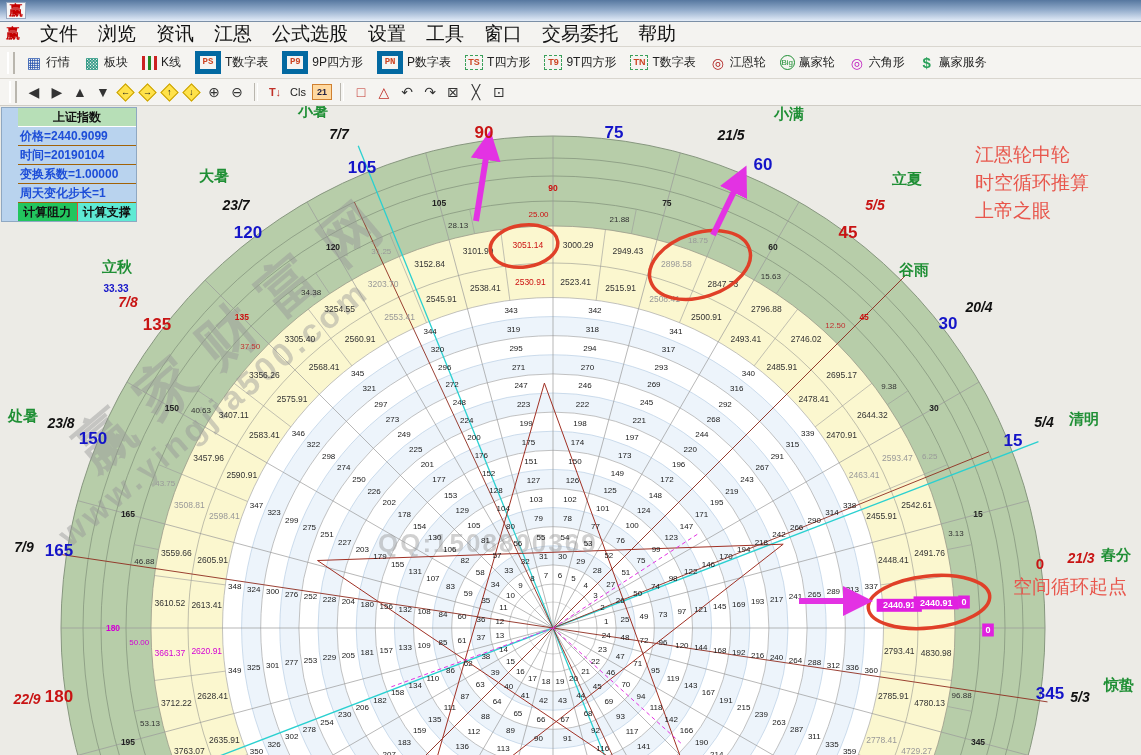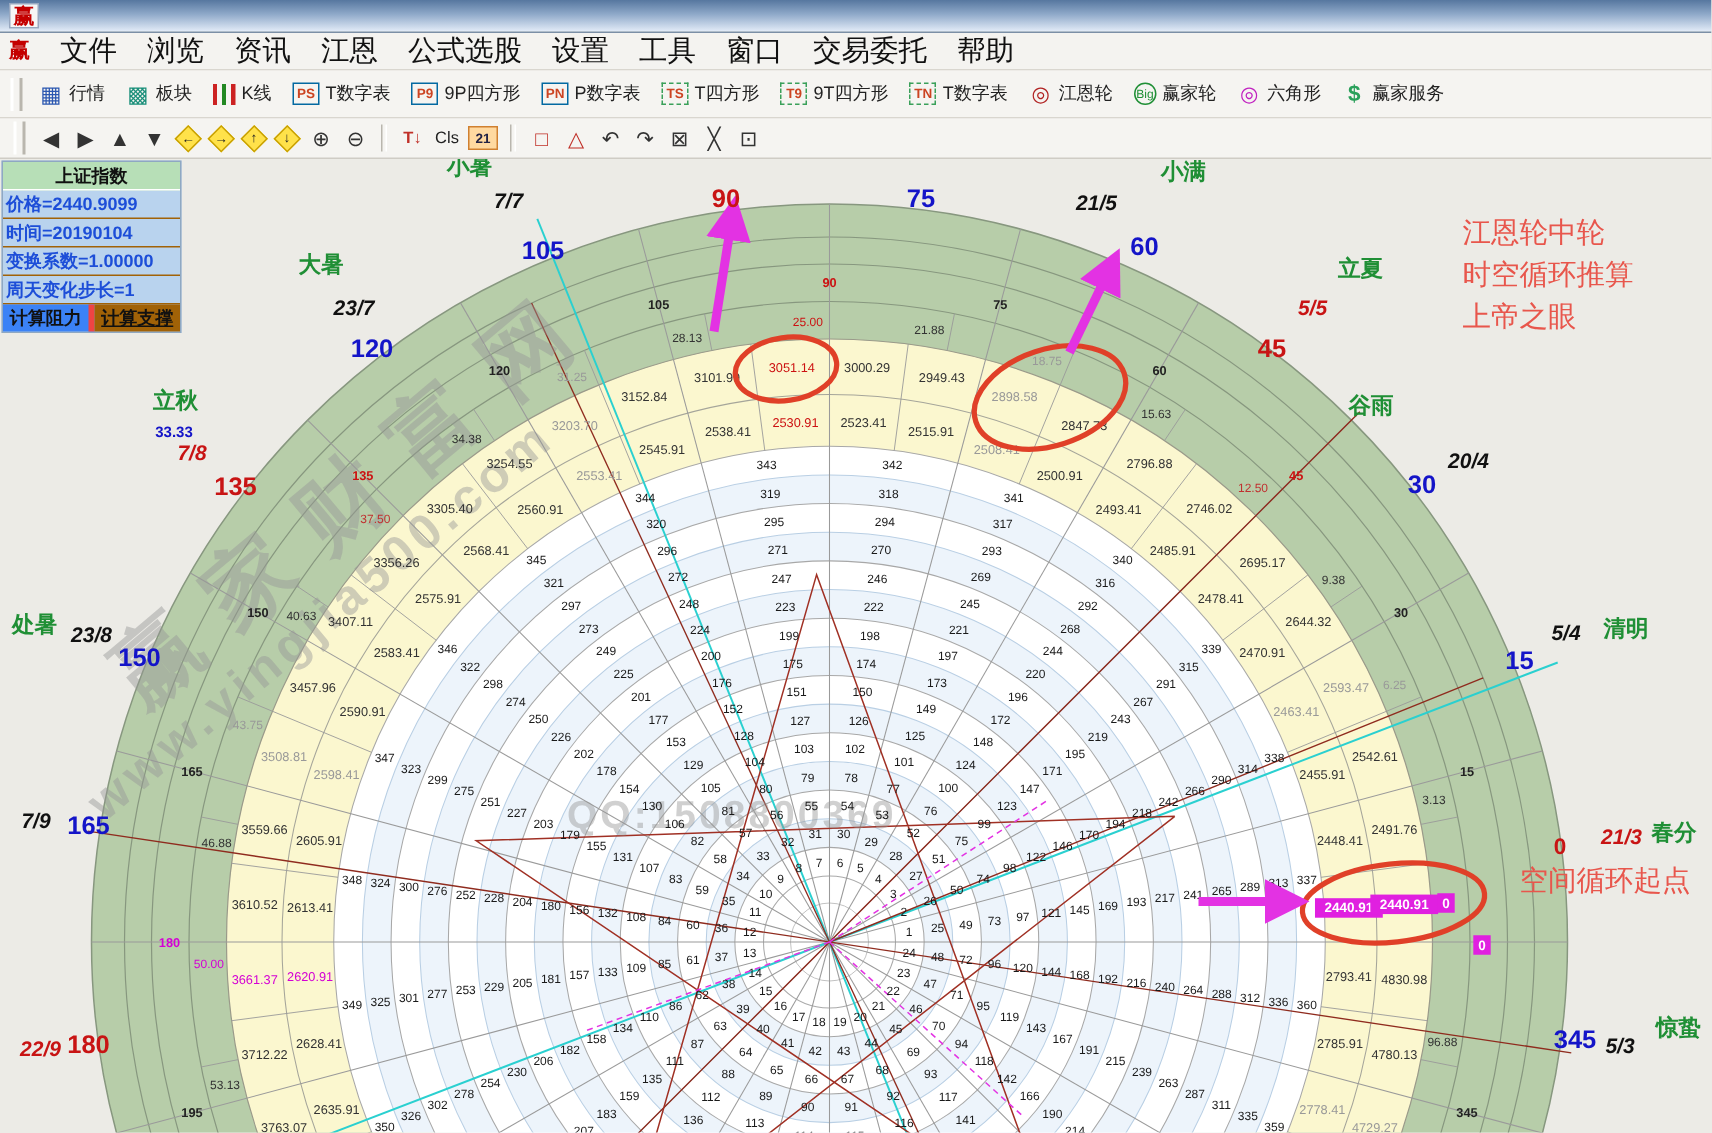--- a/index.html
+++ b/index.html
@@ -16,21 +16,21 @@
   .toolbar1{height:31px;background:#f5f4f1;display:flex;align-items:center;gap:2px;
     padding-left:4px;border-bottom:1px solid #d9d6cf;}
   .grip{width:4px;height:22px;border-left:2px solid #fff;border-right:2px solid #b9b6ae;margin:0 3px;}
   .tb-item{display:flex;align-items:center;gap:4px;font-size:12px;color:#222;padding:2px 6px;}
   .ic{display:inline-flex;align-items:center;justify-content:center;width:16px;height:15px;font-size:13px;}
   .ic-grid{color:#2b57b0;font-size:15px;}
   .ic-blocks{color:#1a8f7a;font-size:15px;}
   .ic-candle{width:15px;height:14px;background:
     repeating-linear-gradient(90deg,#c22 0 3px,transparent 3px 6px,#282 6px 9px,transparent 9px 12px,#c22 12px 15px);}
   .badge{font-size:9px;font-weight:bold;color:#c42;width:16px;height:13px;line-height:13px;text-align:center;}
-  .badge.p{border:1px solid #0369a1;}
+  .badge.p{border:5px solid #0369a1;font-family:Liberation Mono, monospace;}
   .badge.t{border:1px dashed #3aa05a;}
   .wheel-ic{font-size:14px;font-weight:bold;}
   .wheel-red{color:#b02020;}
   .wheel-green{color:#1f8f35;font-size:8px;border:1px solid #1f8f35;border-radius:50%;
     width:13px;height:13px;line-height:13px;text-align:center;font-weight:normal;}
   .wheel-mag{color:#c020c0;}
   .ic-dollar{color:#2aa05a;font-weight:bold;font-size:15px;}
   .toolbar2{height:26px;background:#f5f4f1;display:flex;align-items:center;gap:5px;
     padding-left:6px;border-bottom:1px solid #cfccc5;}
   .tb2-btn{display:inline-flex;align-items:center;justify-content:center;min-width:18px;height:19px;
@@ -40,29 +40,29 @@
   .tb2-btn.ticon{font-size:11px;color:#c03028;font-weight:bold;}
   .tb2-btn.cal{font-size:9px;font-weight:bold;color:#224;background:#ffd9a0;border:1px solid #d08030;
     width:15px;height:14px;}
   .dmd{display:inline-flex;width:11px;height:11px;background:#ffe24a;border:1px solid #c8a002;
     transform:rotate(45deg);align-items:center;justify-content:center;margin:0 2px;}
   .dmd>span{transform:rotate(-45deg);font-size:9px;color:#222;font-weight:bold;line-height:1;}
   .sep2{width:2px;height:18px;border-left:1px solid #b9b6ae;border-right:1px solid #fff;margin:0 3px;}
   .chart-area{position:relative;width:1141px;height:652px;background:#ecebe6;overflow:hidden;}
   #wheel-svg{position:absolute;left:0;top:0;}
   .info-panel{position:absolute;left:1px;top:1px;width:118px;border:1px solid #8fa8c2;
-    background:#b9d3ee;font-size:12px;font-weight:bold;z-index:5;}
+    background:#b9d3ee;font-size:12px;font-weight:bold;z-index:5;padding-left:16px;}
   .info-panel .hdr{background:#b7dfb7;color:#111;text-align:center;height:18px;line-height:18px;
     border-bottom:1px solid #fff;}
   .info-panel .row{color:#1d4ed8;height:18px;line-height:18px;padding-left:2px;
     border-bottom:1px solid #a16207;white-space:nowrap;overflow:hidden;}
   .info-panel .btns{display:flex;}
   .info-panel .btn{flex:1;height:18px;line-height:18px;text-align:center;color:#111;
-    border-right:4px solid #ef4444;background:#3b82f6;cursor:default;}
-  .info-panel .btn.support{background:#a16207;border-right:none;text-decoration:underline;}
+    border-right:1px solid #ef4444;background:#22c55e;cursor:default;}
+  .info-panel .btn.support{background:#5eead4;border-right:none;}
 </style>
 </head>
 <body>
 
 <div class="titlebar">
   <span class="logo">赢</span>
 </div>
 
 <div class="menubar">
   <span class="logo">赢</span>

